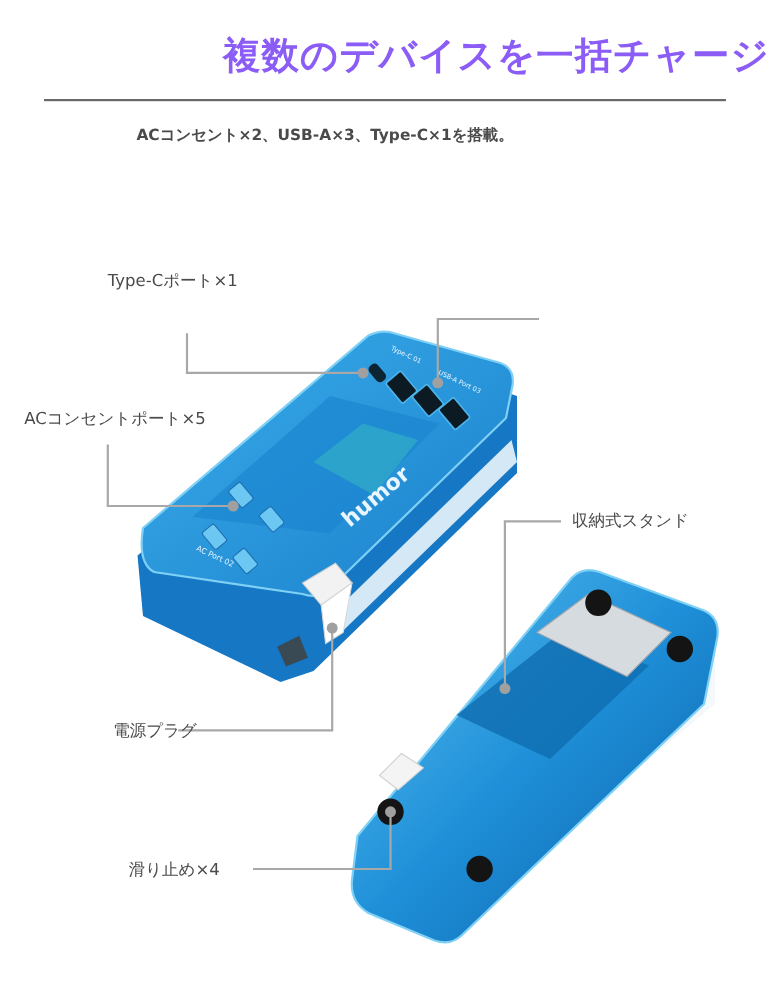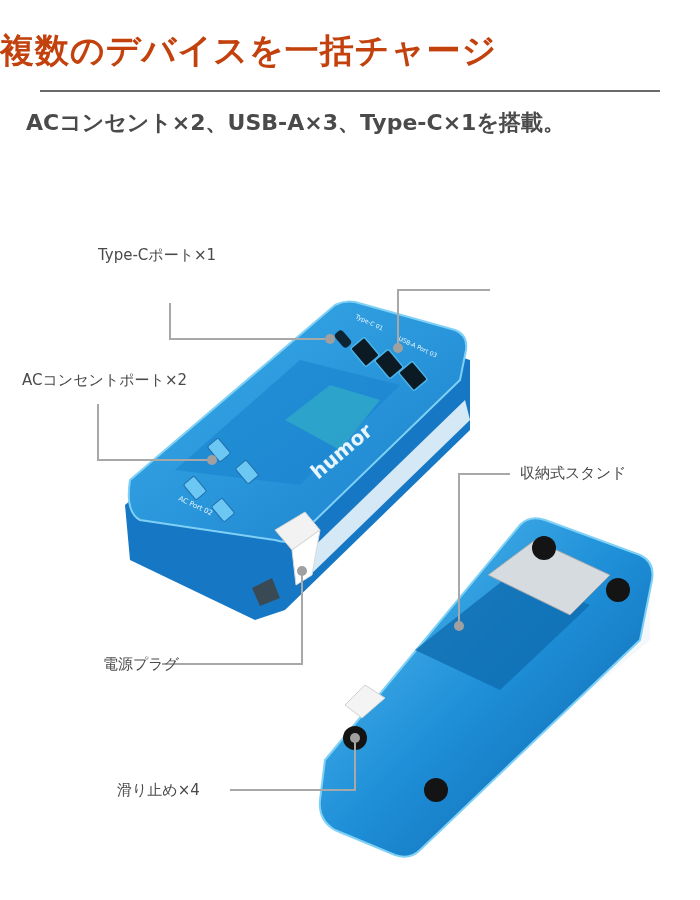--- a/index.html
+++ b/index.html
@@ -1,29 +1,29 @@
 <!DOCTYPE html>
 <html><head>
   <meta charset="utf-8">
   <style>
     * { margin: 0; padding: 0; box-sizing: border-box; }
     html, body { width: 700px; height: 900px; background: #ffffff; overflow: hidden; }
     body { position: relative; font-family: "DejaVu Sans", "Liberation Sans", sans-serif; color: #4a4a4a; }
 
     .title {
       position: absolute; left: 0; top: 28px; width: 700px;
-      text-align: left; font-size: 34px; font-weight: bold; letter-spacing: 1px;
-      color: #c2410c;
+      text-align: right; font-size: 34px; font-weight: bold; letter-spacing: 1px;
+      color: #8b5cf6;
     }
     .divider {
       position: absolute; left: 40px; top: 90px; width: 620px; height: 2px; background: #6a6a6a;
     }
     .lead {
       position: absolute; left: 0; top: 108px; width: 591px;
-      text-align: center; font-size: 22px; font-weight: bold; line-height: 30px; color: #4a4a4a;
+      text-align: center; font-size: 14px; font-weight: bold; line-height: 30px; color: #4a4a4a;
     }
     .lead div { white-space: nowrap; }
 
     .label {
       position: absolute; font-size: 15px; font-weight: normal; line-height: 24px; color: #4a4a4a; white-space: nowrap;
     }
 
     svg.art { position: absolute; left: 0; top: 0; width: 700px; height: 900px; }
     .leader { stroke: #a8a8a8; stroke-width: 2; fill: none; }
     .dot { fill: #a0a0a0; }
@@ -127,21 +127,21 @@
 </svg>
 
 <div class="label" style="left:98px; top:243px;">
   <div>Type-Cポート×1</div>
 </div>
 
 <div class="label" style="left:503px; top:270px;">
 </div>
 
 <div class="label" style="left:22px; top:368px;">
-  <div>ACコンセントポート×2</div>
+  <div>ACコンセントポート×5</div>
 </div>
 
 <div class="label" style="left:520px; top:461px;">
   <div>収納式スタンド</div>
 </div>
 
 <div class="label" style="left:58px; top:652px;margin-left:45px;">
   <div>電源プラグ</div>
 </div>
 

